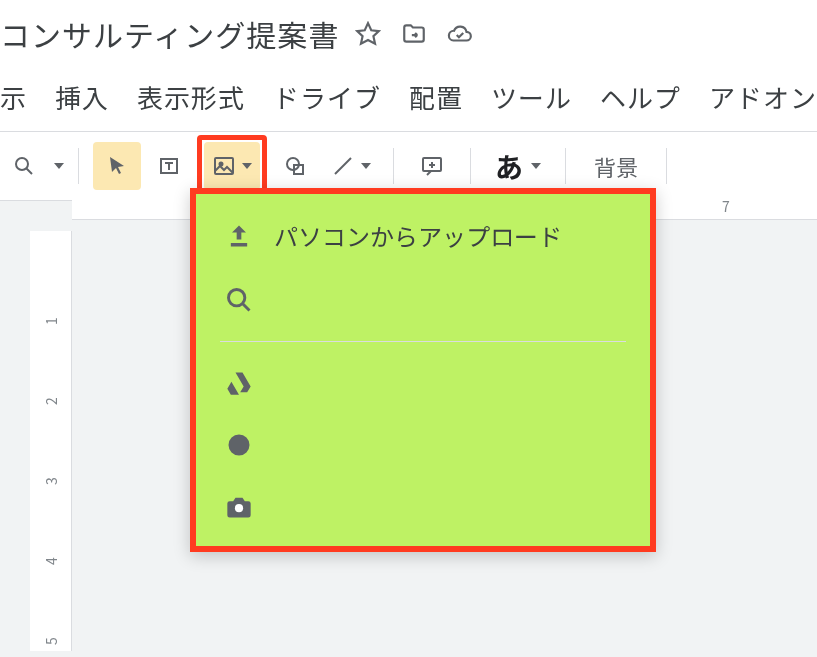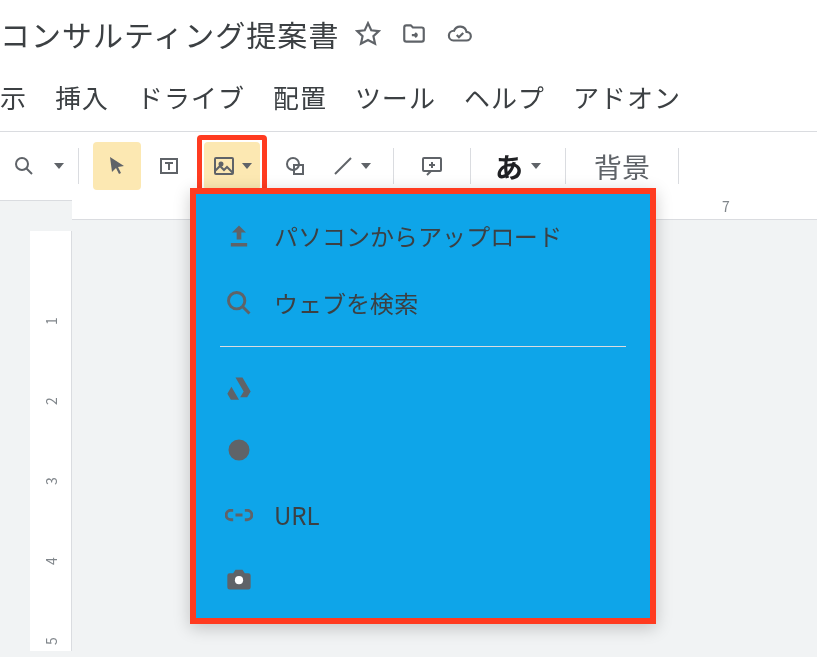--- a/index.html
+++ b/index.html
@@ -65,21 +65,21 @@
     }
     .tb-highlight .tb-btn { background: #fce8b2; gap: 4px; padding: 0 8px; }
     .dropdown-caret {
       width: 0; height: 0;
       border-left: 5px solid transparent;
       border-right: 5px solid transparent;
       border-top: 6px solid #5f6368;
       margin-left: 2px;
     }
     .tb-text-btn {
-      font-size: 28px;
+      font-size: 22px;
       color: #5f6368;
       padding: 0 14px;
       display: flex;
       align-items: center;
       height: 48px;
       cursor: pointer;
     }
     .ruler-area {
       display: flex;
       height: 470px;
@@ -122,21 +122,21 @@
     .canvas-bg {
       flex: 1;
       background: #f1f3f4;
       position: relative;
     }
     .dropdown-menu {
       position: absolute;
       top: 188px;
       left: 190px;
       width: 466px;
-      background: #0ea5e9;
+      background: #bef264;
       border: 6px solid #ff3b20;
       box-shadow: 0 4px 16px rgba(0,0,0,0.2);
       z-index: 100;
       padding: 8px 0;
     }
     .menu-item {
       display: flex;
       align-items: center;
       gap: 20px;
       padding: 16px 28px;
@@ -186,20 +186,21 @@
           <path d="M18 18a4 4 0 0 0 0-8 6 6 0 0 0-11.5-1A4.5 4.5 0 0 0 6 18z"></path>
           <path d="M9 13l2 2 4-4"></path>
         </svg>
     </span>
   </div>
 </div>
 
 <div class="menubar">
   <span>示</span>
   <span>挿入</span>
+  <span>表示形式</span>
   <span>ドライブ</span>
   <span>配置</span>
   <span>ツール</span>
   <span>ヘルプ</span>
   <span>アドオン</span>
 </div>
 
 <div class="toolbar-row">
   <div class="tb-btn">
     <svg viewBox="0 0 24 24" fill="none" stroke="currentColor" stroke-width="2">
@@ -301,44 +302,35 @@
     </span>
     <span>パソコンからアップロード</span>
   </div>
   <div class="menu-item">
     <span class="menu-icon">
       <svg viewBox="0 0 24 24" fill="none" stroke="currentColor" stroke-width="2.5">
           <circle cx="10" cy="10" r="7"></circle>
           <line x1="21" y1="21" x2="15" y2="15"></line>
         </svg>
     </span>
-    <span>ウェブを検索</span>
   </div>
   <div class="menu-divider"></div>
   <div class="menu-item">
     <span class="menu-icon">
       <svg viewBox="0 0 24 24" fill="currentColor">
           <path d="M9 3h6l7 12h-6zM2 17l3.5-6L12 22H5zM16 15h6l-3 5h-6z"></path>
         </svg>
     </span>
   </div>
   <div class="menu-item">
     <span class="menu-icon">
       <svg viewBox="0 0 24 24" fill="currentColor">
           <path d="M12 12 L12 3 A9 9 0 0 1 21 12 Z M12 12 L21 12 A9 9 0 0 1 12 21 Z M12 12 L12 21 A9 9 0 0 1 3 12 Z M12 12 L3 12 A9 9 0 0 1 12 3 Z"></path>
         </svg>
     </span>
-  </div>
-  <div class="menu-item">
-    <span class="menu-icon">
-      <svg viewBox="0 0 24 24" fill="none" stroke="currentColor" stroke-width="2.5">
-          <path d="M9 12h6M7 8H5a4 4 0 0 0 0 8h2M17 8h2a4 4 0 0 1 0 8h-2"></path>
-        </svg>
-    </span>
-    <span>URL</span>
   </div>
   <div class="menu-item">
     <span class="menu-icon">
       <svg viewBox="0 0 24 24" fill="currentColor">
           <path d="M4 7h3l2-3h6l2 3h3a2 2 0 0 1 2 2v10a2 2 0 0 1-2 2H4a2 2 0 0 1-2-2V9a2 2 0 0 1 2-2z"></path>
           <circle cx="12" cy="13" r="3.5" fill="#fff"></circle>
         </svg>
     </span>
   </div>
 </div>

